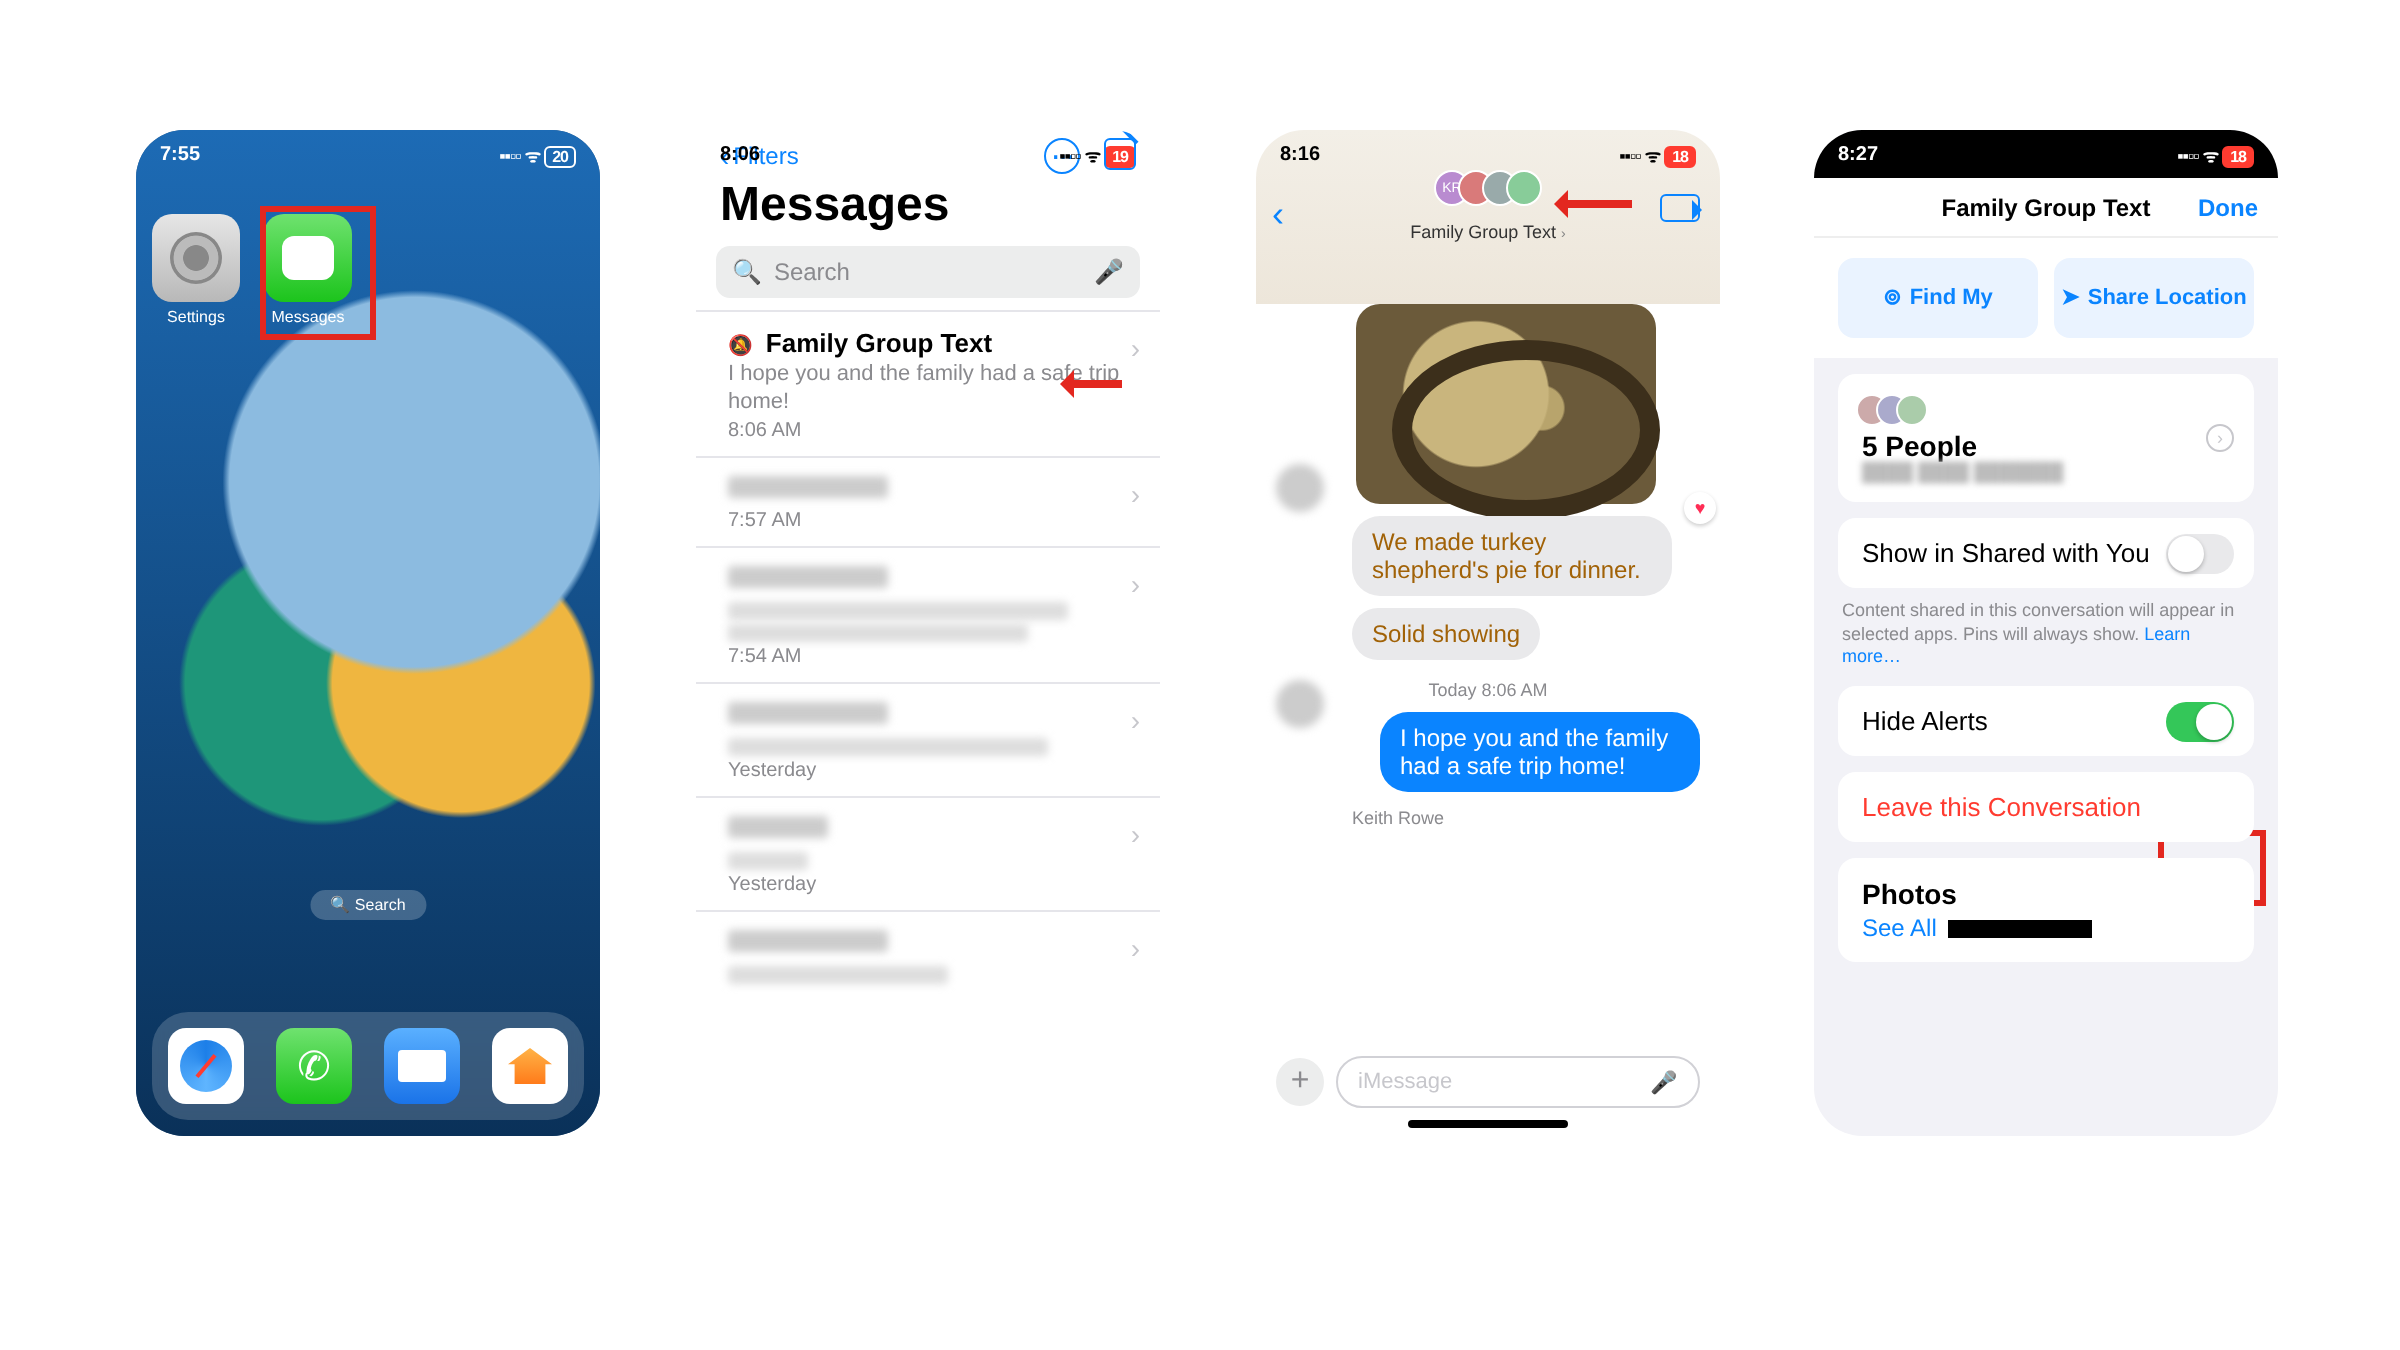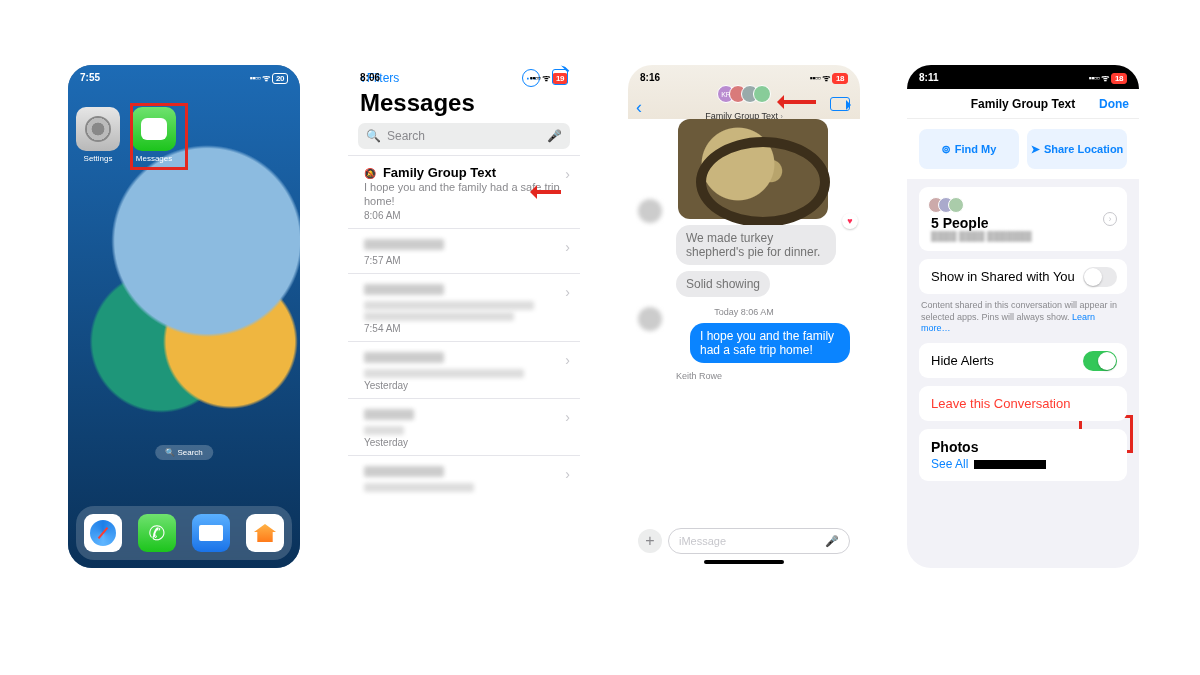--- a/index.html
+++ b/index.html
@@ -58,37 +58,37 @@
   .convo .time { font-size:10px; color:#8a8a8e; margin-top:1px;}
   .convo .arr { position:absolute; right:10px; top:10px; color:#c7c7cc; font-size:14px; }
   .blurname { display:inline-block; width:80px; height:11px; background:#ccc; border-radius:2px; filter:blur(2px);}
   .blurline { display:block; height:9px; background:#ddd; border-radius:2px; margin:2px 0; filter:blur(2px);}
   .red-arrow { position:absolute; width:38px; height:14px; }
   .red-arrow .shaft{ position:absolute; top:5px; left:10px; right:0; height:4px; background:#e3271f;}
   .red-arrow .head{ position:absolute; left:0; top:0; border:7px solid transparent; border-right-color:#e3271f;}
   .s2 .red-arrow { top:120px; left:175px; }
   
   .s3 { left:628px; top:65px; background:#fff; }
-  .s3-top { height:54px; background:linear-gradient(#f3efe7,#ede6da); position:relative; }
+  .s3-top { height:87px; background:linear-gradient(#f3efe7,#ede6da); position:relative; }
   .back3 { position:absolute; left:8px; top:32px; color:#0a84ff; font-size:18px; font-weight:300; }
   .vid-ic { position:absolute; right:10px; top:32px; width:20px; height:14px; border:1.6px solid #0a84ff; border-radius:3px;}
   .vid-ic::after{content:""; position:absolute; right:-7px; top:2px; border:5px solid transparent; border-left-color:#0a84ff;}
   .avatars { position:absolute; left:50%; top:20px; transform:translateX(-50%); display:flex; }
   .av { width:18px; height:18px; border-radius:50%; border:1.5px solid #fff; margin:0 -3px; }
   .grpname { position:absolute; left:50%; top:46px; transform:translateX(-50%); font-size:9px; color:#333; white-space:nowrap; }
   .grpname .sm{ font-size:7px; color:#888; }
   .s3 .red-arrow { top:30px; left:142px; width:46px;}
   .foodpic { margin:0 0 0 50px; width:150px; height:100px; border-radius:12px; background:
      radial-gradient(circle at 40% 45%, #c9b57d 0 34%, transparent 35%),
      radial-gradient(circle at 62% 52%, #b8a46c 0 10%, transparent 11%),
      #6b5a3a; position:relative; }
   .foodpic::before{content:""; position:absolute; left:12%; top:18%; width:76%; height:70%; border-radius:50%; border:10px solid #3c2f1b;}
   .blur-av { position:absolute; left:10px; width:24px; height:24px; border-radius:50%; background:#ccc; filter:blur(2px);}
   .heart { position:absolute; right:2px; top:-6px; width:16px; height:16px; background:#fff; border-radius:50%; box-shadow:0 1px 2px rgba(0,0,0,.2); display:flex; align-items:center; justify-content:center; color:#ff2d55; font-size:9px;}
-  .msg-in { background:#e9e9eb; border-radius:14px; padding:6px 10px; font-size:12px; color:#737373; max-width:160px; margin:6px 0 0 48px; position:relative;}
+  .msg-in { background:#e9e9eb; border-radius:14px; padding:6px 10px; font-size:12px; color:#a16207; max-width:160px; margin:6px 0 0 48px; position:relative;}
   .msg-out { background:#0a84ff; color:#fff; border-radius:14px; padding:6px 10px; font-size:12px; max-width:160px; margin:6px 10px 0 auto;}
   .ts-label { text-align:center; font-size:9px; color:#8a8a8e; margin-top:10px;}
   .sender { font-size:9px; color:#8a8a8e; margin:8px 0 0 48px;}
   .tiny-av { position:absolute; left:16px; width:18px; height:18px; border-radius:50%; background:#b8a0c9; font-size:7px; color:#fff; display:flex; align-items:center; justify-content:center;}
   .input-row { position:absolute; bottom:14px; left:10px; right:10px; display:flex; gap:6px; align-items:center;}
   .plus { width:24px; height:24px; border-radius:50%; background:#eceded; color:#8a8a8e; display:flex; align-items:center; justify-content:center; font-size:16px;}
   .imsg { flex:1; height:26px; border:1px solid #d1d1d6; border-radius:13px; padding:0 10px; display:flex; align-items:center; justify-content:space-between; color:#c7c7cc; font-size:11px;}
   .homebar { position:absolute; bottom:4px; left:50%; transform:translateX(-50%); width:80px; height:4px; background:#000; border-radius:2px;}
   
   .s4 { left:907px; top:65px; background:#f2f2f7; }
@@ -271,21 +271,21 @@
       <span>iMessage</span>
       <span>🎤</span>
     </div>
   </div>
   <div class="homebar"></div>
 </div>
 
 <div class="phone s4">
   <div class="topblack">
     <div class="status">
-      <span>8:11</span>
+      <span>8:27</span>
       <span class="sig"><span>▪▪▫▫ ᯤ</span> <span class="battpill batt-red">18</span></span>
     </div>
   </div>
   <div class="sheet-hdr">
     <span class="sheet-title">Family Group Text</span>
     <span class="done">Done</span>
   </div>
   <div class="btn-row">
     <div class="pill-btn">
           <span>⊚</span>

